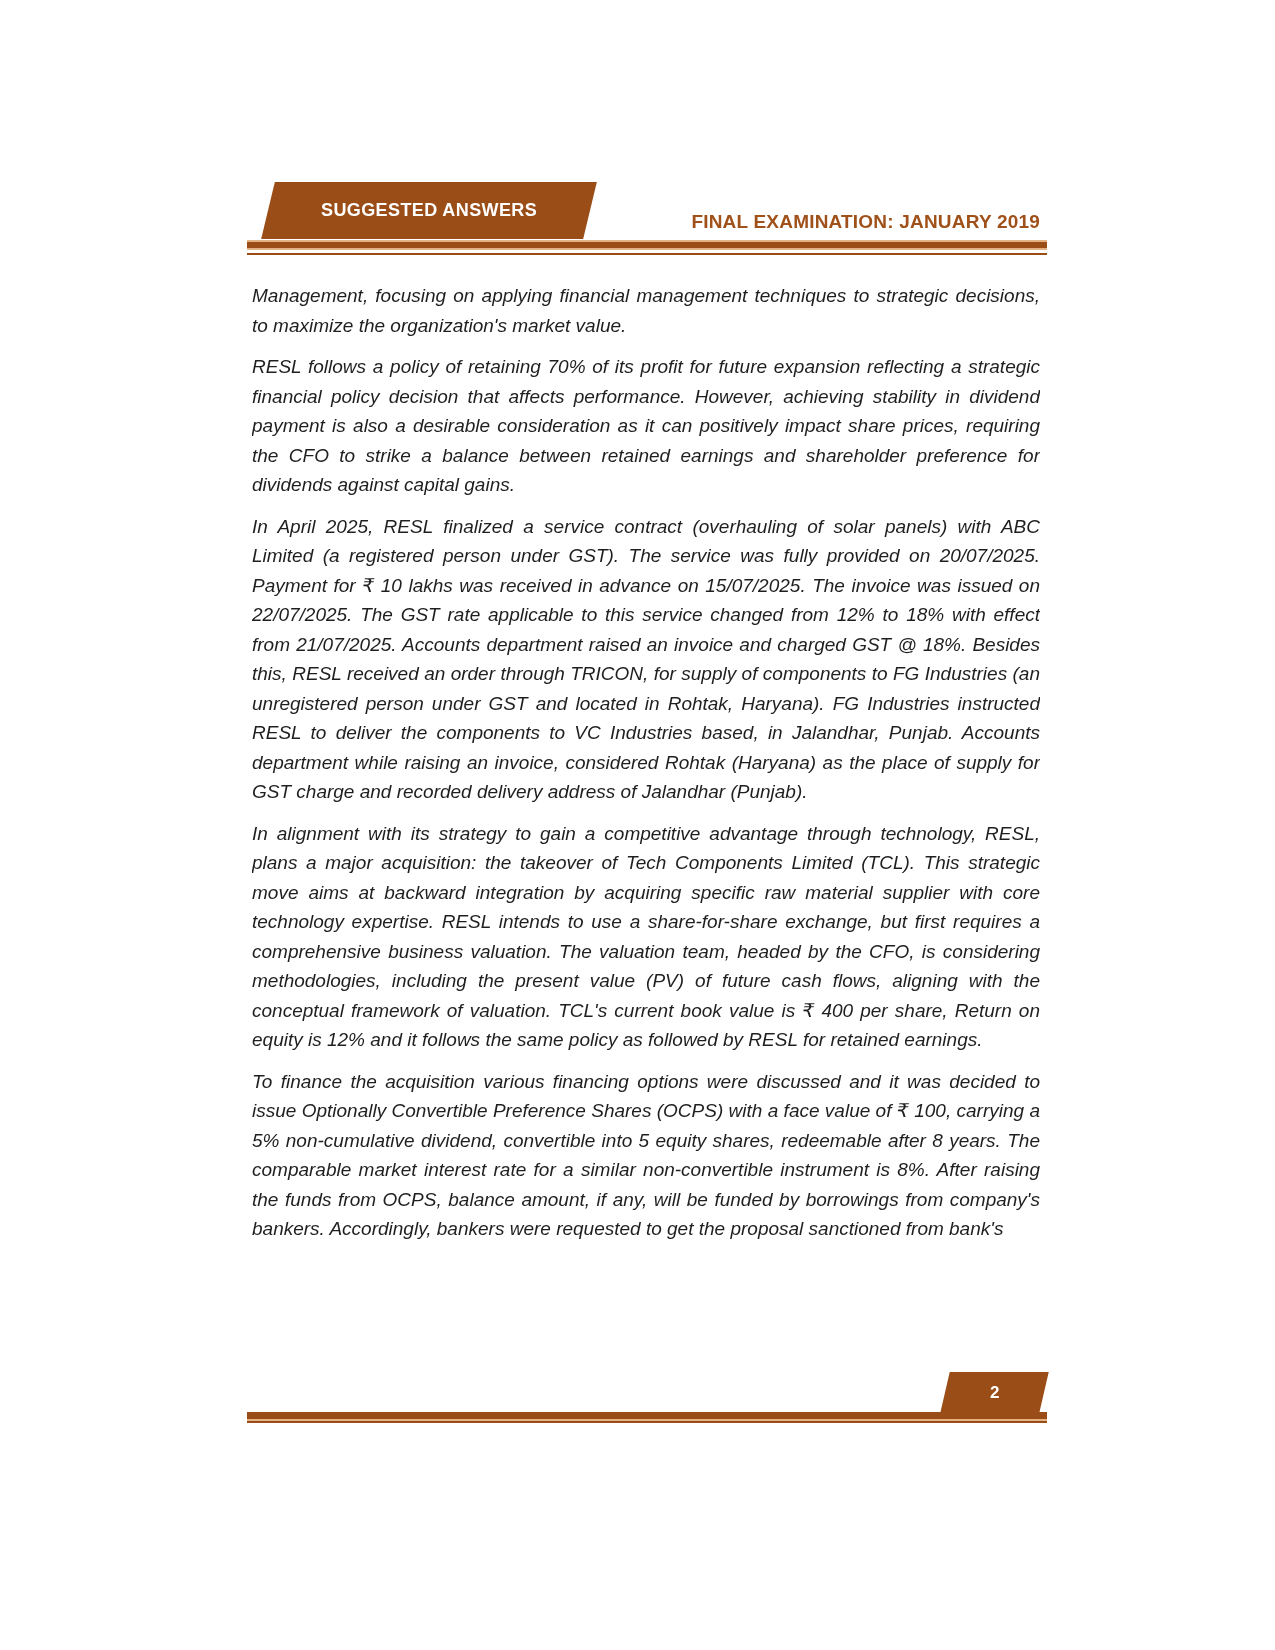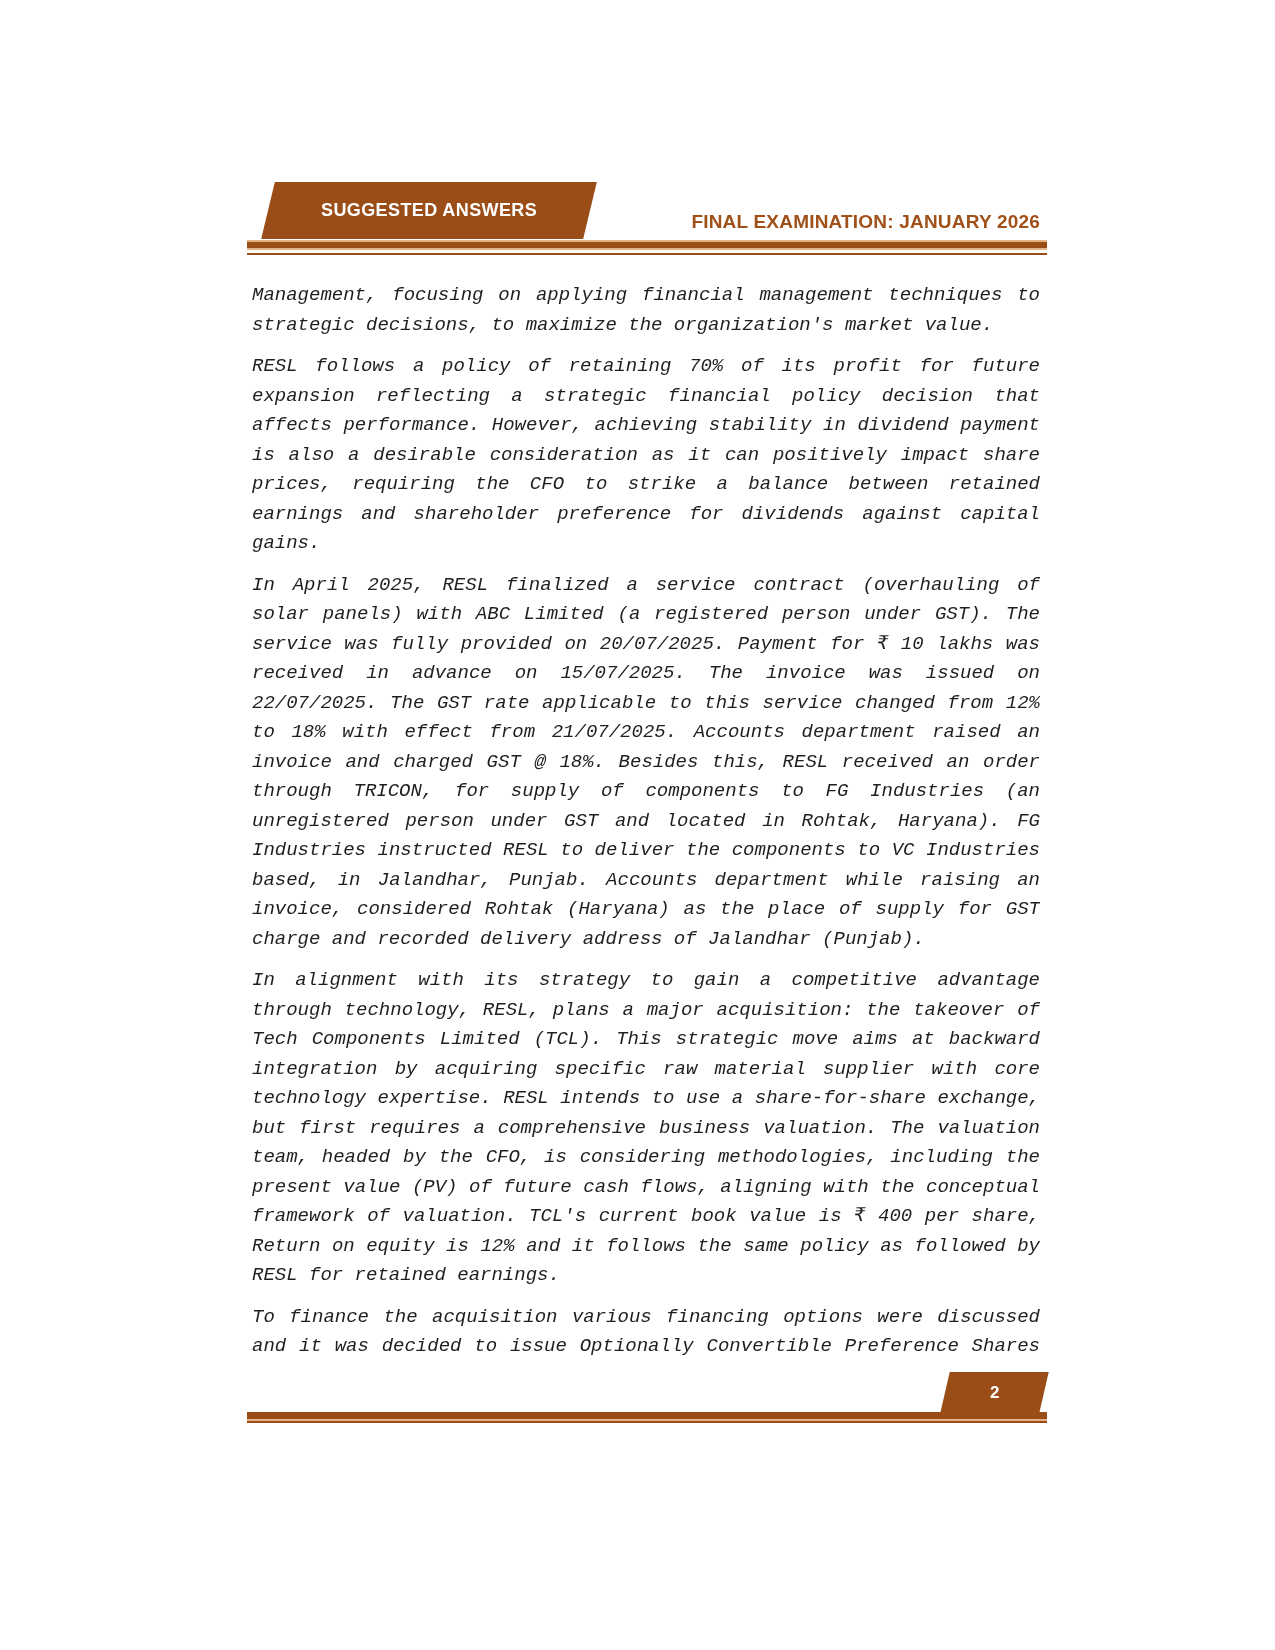--- a/index.html
+++ b/index.html
@@ -67,21 +67,20 @@
     position:absolute;
     left:252px; top:281px;
     width:788px;
     height:1086px;
     overflow:hidden;
     color:var(--body-text);
     font-style:italic;
     font-size:19px;
     line-height:29.5px;
     text-align:justify;
-    font-family:Liberation Mono, monospace;
   }
   .body-text p{margin:0 0 12px 0;}
 
   
   .page-number-box{
     position:absolute;
     left:945px; top:1372px;
     width:99px; height:41px;
     background:var(--brown);
     transform:skewX(-13deg);
@@ -104,21 +103,21 @@
   .footer-rule .rule-light{height:2px;}
 </style>
 </head>
 <body>
 
 <div class="page">
 
   <div class="badge">
     <span>SUGGESTED ANSWERS</span>
   </div>
-  <div class="exam-title">FINAL EXAMINATION: JANUARY 2026</div>
+  <div class="exam-title">FINAL EXAMINATION: JANUARY 2019</div>
   <div class="header-rule">
     <div class="rule-light"></div>
     <div class="rule-thick"></div>
     <div class="rule-light"></div>
     <div class="rule-gap"></div>
     <div class="rule-thin"></div>
   </div>
 
   <div class="body-text">
     <p>Management, focusing on applying financial management techniques to strategic decisions, to maximize the organization's market value.</p>

